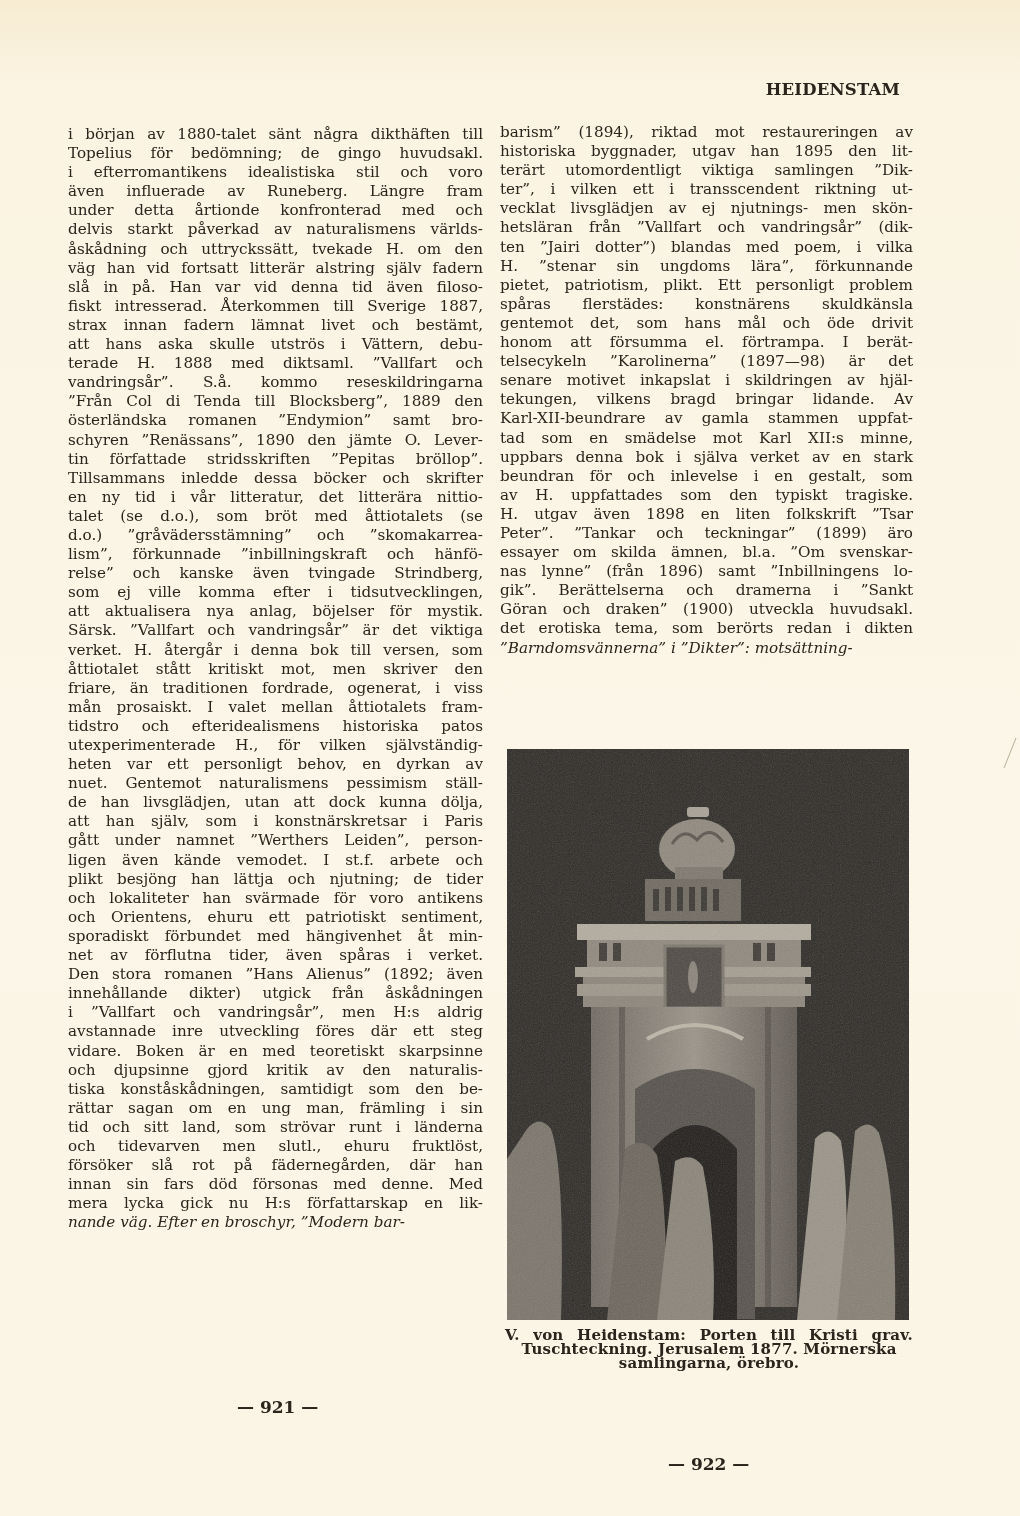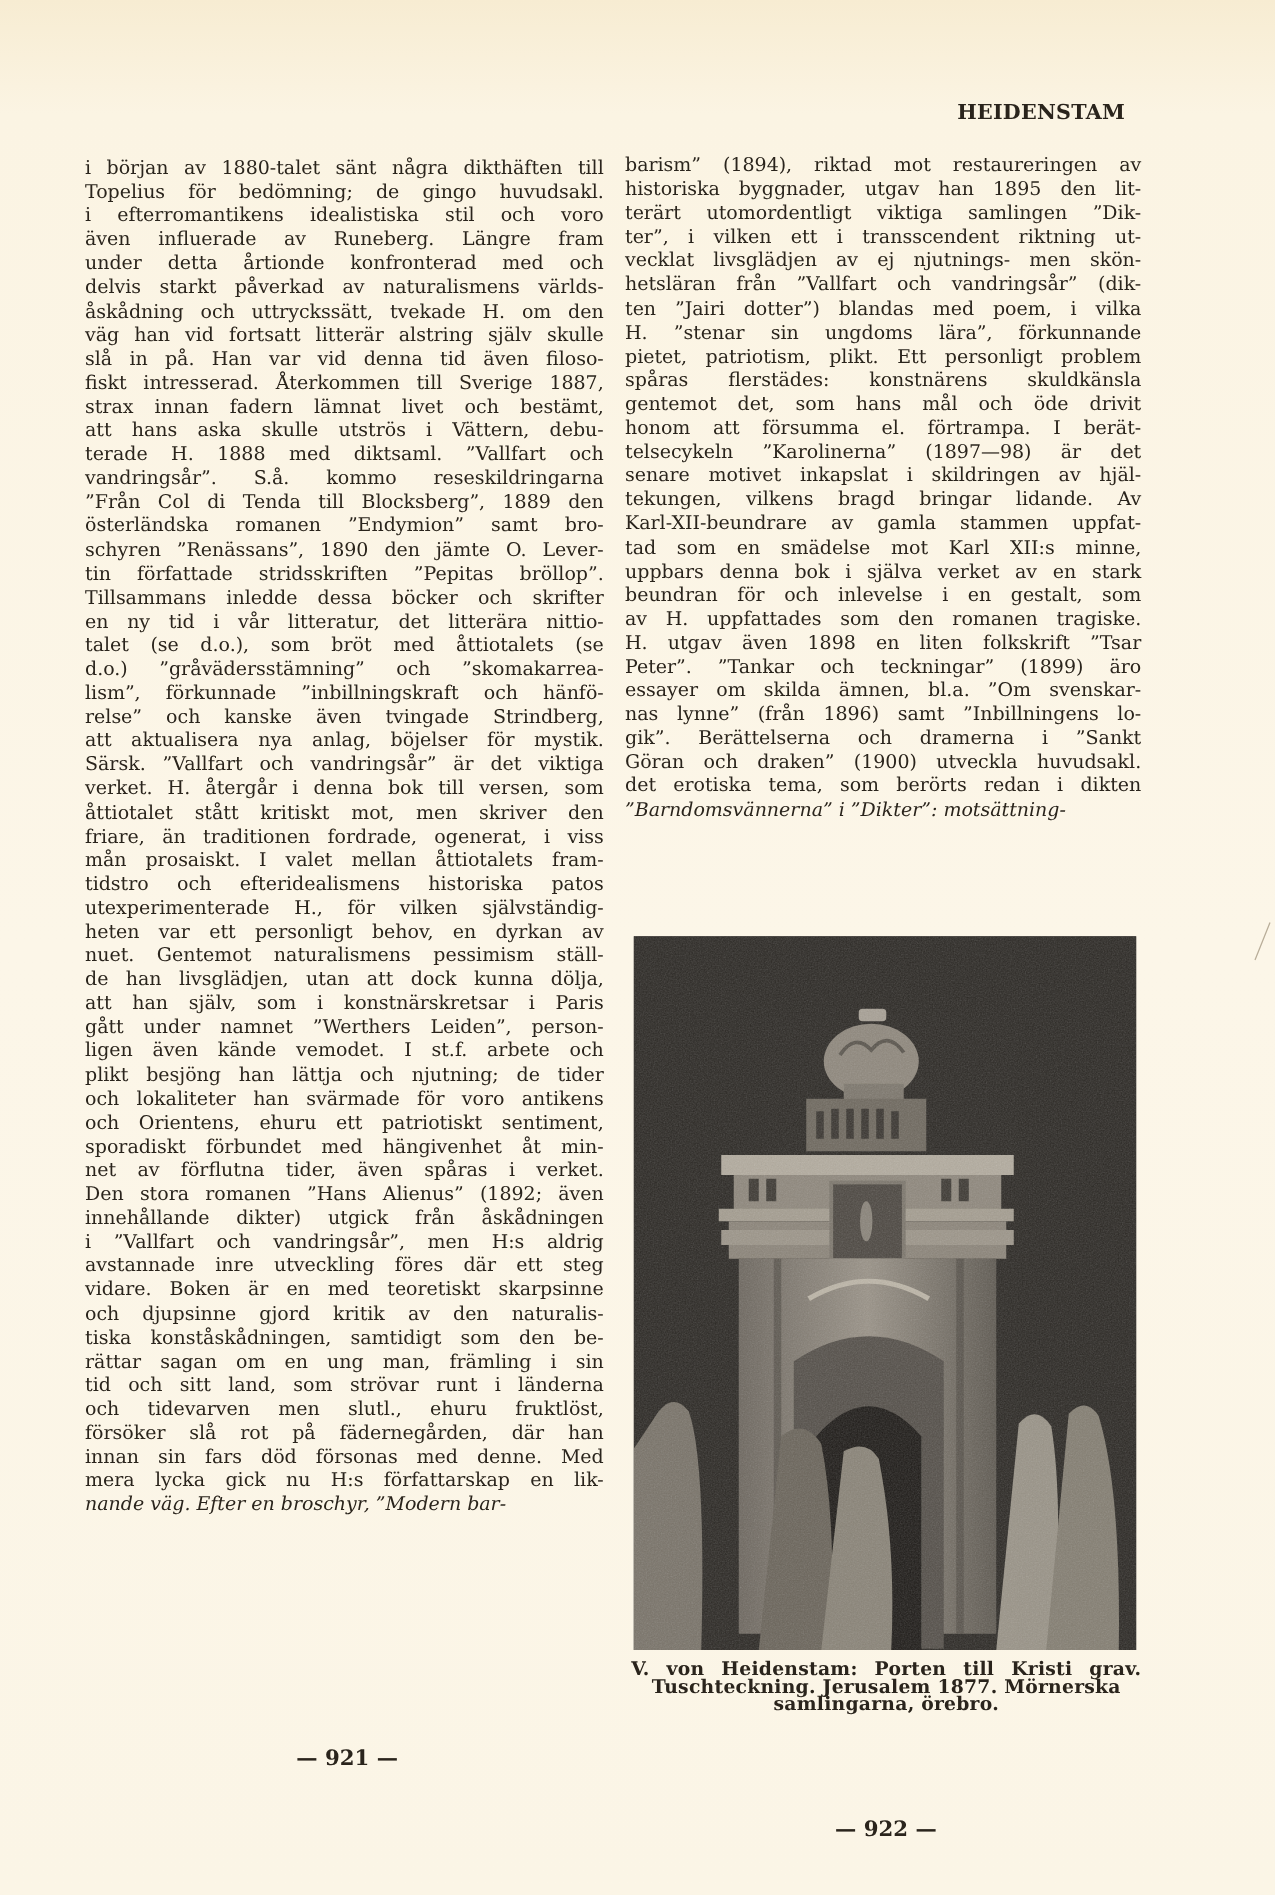--- a/index.html
+++ b/index.html
@@ -56,37 +56,38 @@
 <div class="running-head">HEIDENSTAM</div>
 
 <div class="col col-left" id="col-left">
     <span class="ln">i början av 1880-talet sänt några dikthäften till</span>
     <span class="ln">Topelius för bedömning; de gingo huvudsakl.</span>
     <span class="ln">i efterromantikens idealistiska stil och voro</span>
     <span class="ln">även influerade av Runeberg. Längre fram</span>
     <span class="ln">under detta årtionde konfronterad med och</span>
     <span class="ln">delvis starkt påverkad av naturalismens världs-</span>
     <span class="ln">åskådning och uttryckssätt, tvekade H. om den</span>
-    <span class="ln">väg han vid fortsatt litterär alstring själv skulle</span>
+    <span class="ln">väg han vid fortsatt litterär alstring själv fadern</span>
     <span class="ln">slå in på. Han var vid denna tid även filoso-</span>
     <span class="ln">fiskt intresserad. Återkommen till Sverige 1887,</span>
     <span class="ln">strax innan fadern lämnat livet och bestämt,</span>
     <span class="ln">att hans aska skulle utströs i Vättern, debu-</span>
     <span class="ln">terade H. 1888 med diktsaml. ”Vallfart och</span>
     <span class="ln">vandringsår”. S.å. kommo reseskildringarna</span>
     <span class="ln">”Från Col di Tenda till Blocksberg”, 1889 den</span>
     <span class="ln">österländska romanen ”Endymion” samt bro-</span>
     <span class="ln">schyren ”Renässans”, 1890 den jämte O. Lever-</span>
     <span class="ln">tin författade stridsskriften ”Pepitas bröllop”.</span>
     <span class="ln">Tillsammans inledde dessa böcker och skrifter</span>
     <span class="ln">en ny tid i vår litteratur, det litterära nittio-</span>
     <span class="ln">talet (se d.o.), som bröt med åttiotalets (se</span>
     <span class="ln">d.o.) ”gråvädersstämning” och ”skomakarrea-</span>
     <span class="ln">lism”, förkunnade ”inbillningskraft och hänfö-</span>
     <span class="ln">relse” och kanske även tvingade Strindberg,</span>
+    <span class="ln">som ej ville komma efter i tidsutvecklingen,</span>
     <span class="ln">att aktualisera nya anlag, böjelser för mystik.</span>
     <span class="ln">Särsk. ”Vallfart och vandringsår” är det viktiga</span>
     <span class="ln">verket. H. återgår i denna bok till versen, som</span>
     <span class="ln">åttiotalet stått kritiskt mot, men skriver den</span>
     <span class="ln">friare, än traditionen fordrade, ogenerat, i viss</span>
     <span class="ln">mån prosaiskt. I valet mellan åttiotalets fram-</span>
     <span class="ln">tidstro och efteridealismens historiska patos</span>
     <span class="ln">utexperimenterade H., för vilken självständig-</span>
     <span class="ln">heten var ett personligt behov, en dyrkan av</span>
     <span class="ln">nuet. Gentemot naturalismens pessimism ställ-</span>
@@ -127,21 +128,21 @@
     <span class="ln">spåras flerstädes: konstnärens skuldkänsla</span>
     <span class="ln">gentemot det, som hans mål och öde drivit</span>
     <span class="ln">honom att försumma el. förtrampa. I berät-</span>
     <span class="ln">telsecykeln ”Karolinerna” (1897—98) är det</span>
     <span class="ln">senare motivet inkapslat i skildringen av hjäl-</span>
     <span class="ln">tekungen, vilkens bragd bringar lidande. Av</span>
     <span class="ln">Karl-XII-beundrare av gamla stammen uppfat-</span>
     <span class="ln">tad som en smädelse mot Karl XII:s minne,</span>
     <span class="ln">uppbars denna bok i själva verket av en stark</span>
     <span class="ln">beundran för och inlevelse i en gestalt, som</span>
-    <span class="ln">av H. uppfattades som den romanen tragiske.</span>
+    <span class="ln">av H. uppfattades som den typiskt tragiske.</span>
     <span class="ln">H. utgav även 1898 en liten folkskrift ”Tsar</span>
     <span class="ln">Peter”. ”Tankar och teckningar” (1899) äro</span>
     <span class="ln">essayer om skilda ämnen, bl.a. ”Om svenskar-</span>
     <span class="ln">nas lynne” (från 1896) samt ”Inbillningens lo-</span>
     <span class="ln">gik”. Berättelserna och dramerna i ”Sankt</span>
     <span class="ln">Göran och draken” (1900) utveckla huvudsakl.</span>
     <span class="ln">det erotiska tema, som berörts redan i dikten</span>
     <span class="ln last">”Barndomsvännerna” i ”Dikter”: motsättning-</span>
   </div>
 

